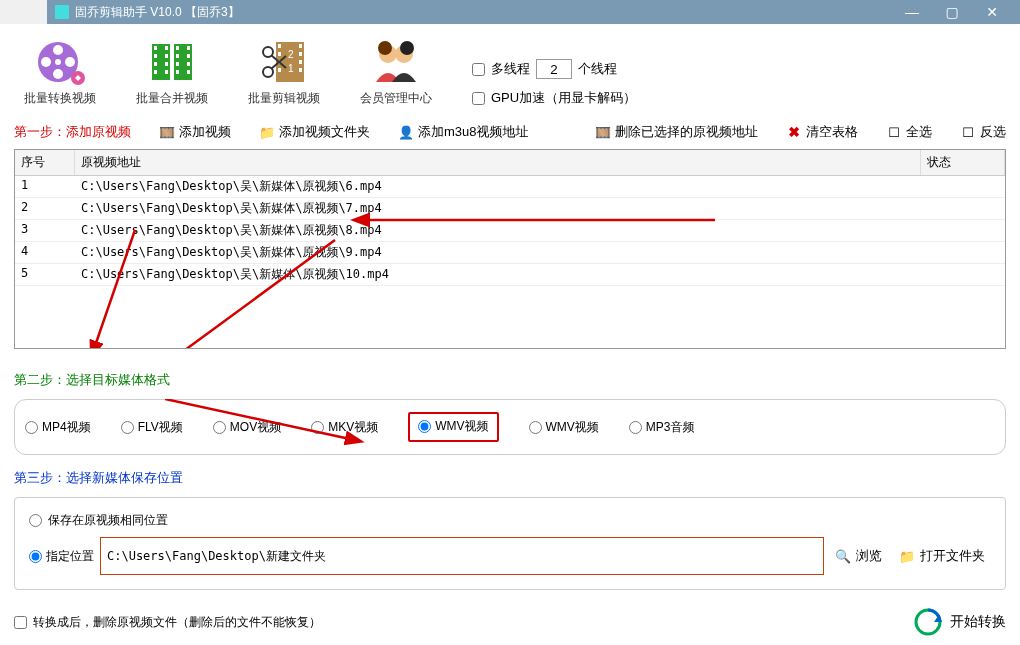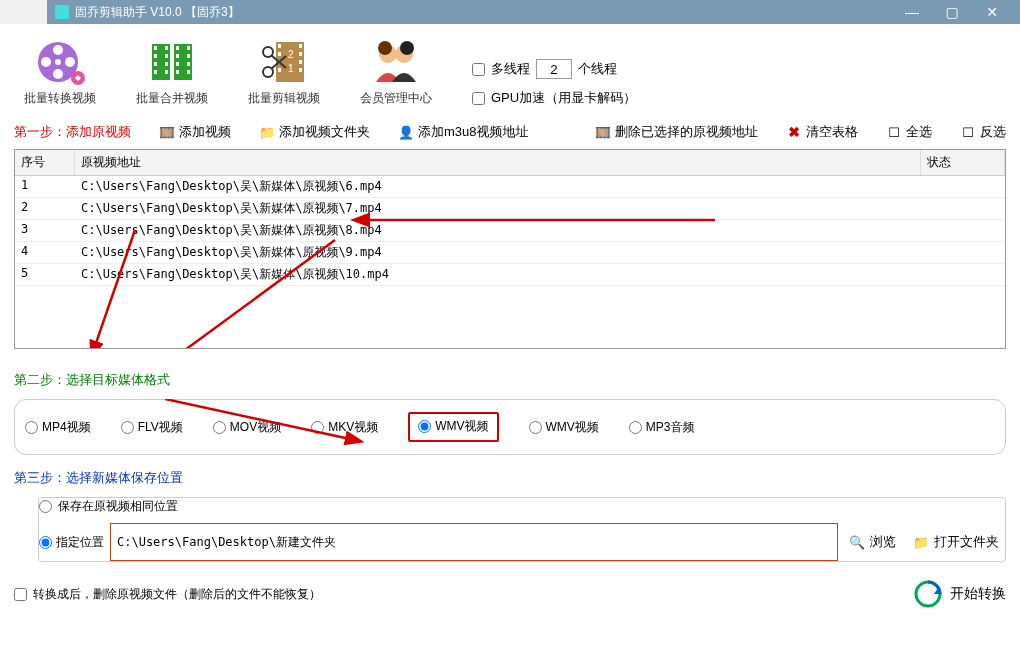--- a/index.html
+++ b/index.html
@@ -42,21 +42,21 @@
 .gc-status { width:84px; }
 
 .arrow-red { position:absolute; pointer-events:none; }
 .step2 { color:#008000; font-size:13px; margin-top:22px; }
 .fmt-group { border:1px solid #ccc; border-radius:12px; padding:12px 10px; margin-top:10px; display:flex; gap:30px; align-items:center; }
 .fmt-radio { display:inline-flex; align-items:center; gap:4px; font-size:12px; }
 .fmt-radio input { margin:0; }
 .hl-ts { border:2px solid #d40000; padding:4px 8px; border-radius:2px; }
 
 .step3 { color:#0033cc; font-size:13px; margin-top:14px; }
-.save-group { border:1px solid #ccc; border-radius:4px; padding:0; margin-top:10px; display:flex; flex-direction:column; gap:8px;margin-left:24px; }
+.save-group { border:1px solid #ccc; border-radius:4px; padding:14px; margin-top:10px; display:flex; flex-direction:column; gap:8px; }
 .save-row { display:flex; align-items:center; gap:6px; }
 .save-row input.path { flex:1; height:38px; border:1px solid #c2410c; padding:0 6px; font-family: SimSun, monospace; font-size:12px;}
 .btnlink { display:inline-flex; align-items:center; gap:4px; font-size:13px; color:#000; cursor:pointer; padding:0 6px; }
 
 .footer { display:flex; align-items:center; margin-top:18px; gap:10px; }
 .footer .spacer { flex:1; }
 .startbtn { display:flex; align-items:center; gap:8px; font-size:14px; cursor:pointer; }
 .startbtn .sicon { width:28px; height:28px; }
 
 input[type=checkbox], input[type=radio] { vertical-align:middle; }

